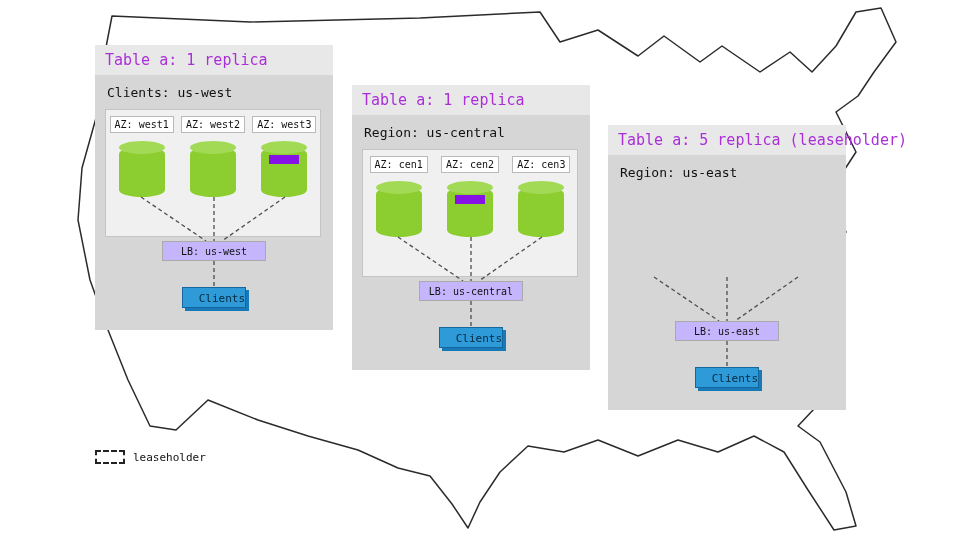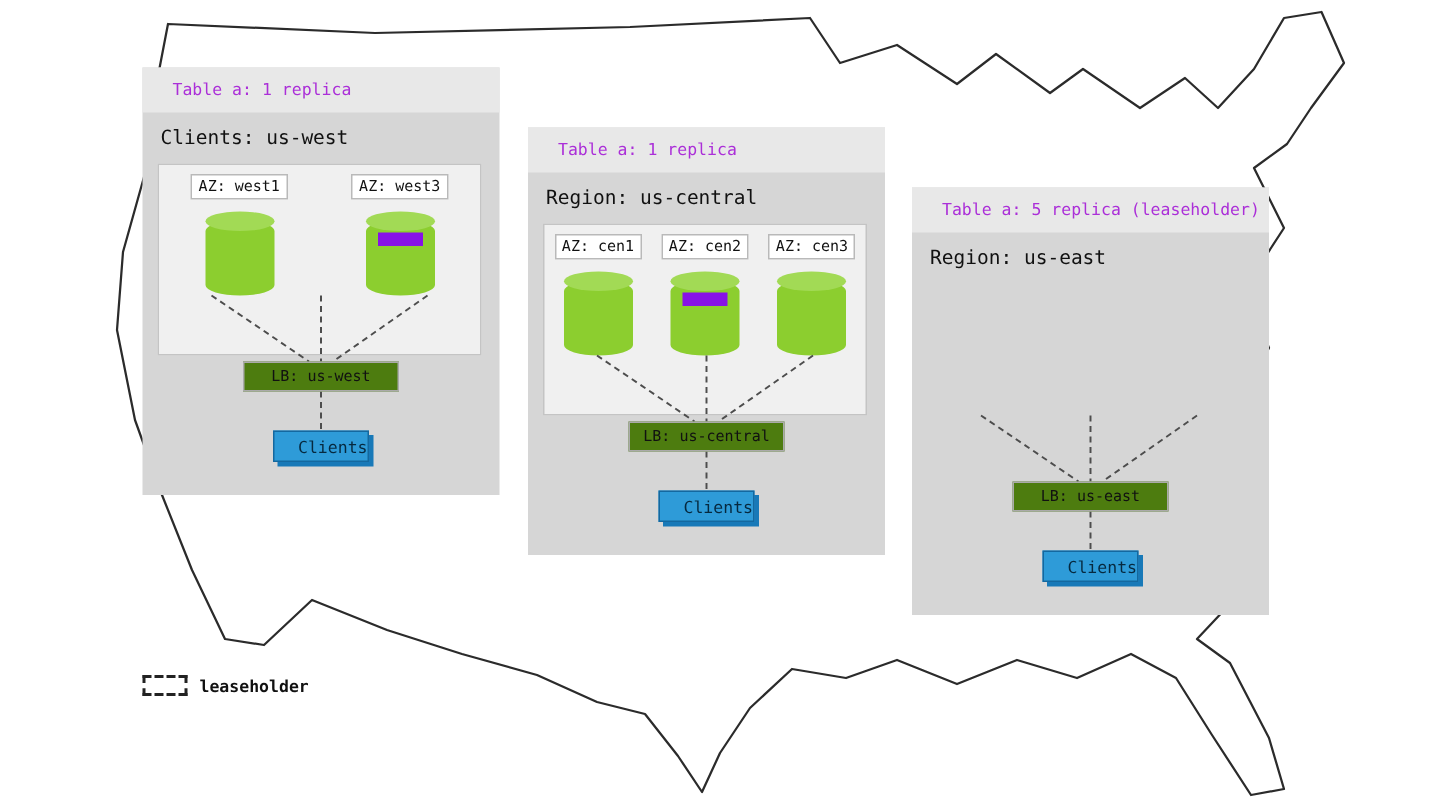--- a/index.html
+++ b/index.html
@@ -12,21 +12,21 @@
   #map-layer{position:absolute;left:0;top:0;width:960px;height:540px;z-index:0;}
   
   .panel{
     position:absolute;width:238px;height:285px;z-index:2;
     background:var(--panel,#d6d6d6);
   }
   .panel-header{
     position:absolute;left:0;top:0;right:0;height:30px;line-height:30px;
     background:var(--header_strip,#e8e8e8);
     color:var(--header_text,#ab2fd8);
-    font-size:11px;padding-left:20px;box-sizing:border-box;white-space:nowrap;
+    font-size:15px;padding-left:10px;box-sizing:border-box;white-space:nowrap;
   }
   .region-label{
     position:absolute;left:12px;top:36px;height:24px;line-height:24px;
     color:#111;font-size:13px;white-space:nowrap;
   }
   .az-box{
     position:absolute;left:10px;top:64px;width:216px;height:128px;box-sizing:border-box;
     background:var(--inner,#f0f0f0);border:1px solid #c4c4c4;
     display:flex;
   }
@@ -48,33 +48,33 @@
     position:absolute;left:8px;top:14px;width:30px;height:9px;z-index:3;
     background:var(--replica,#8712e6);
   }
   .band.lease{
     left:8px;top:12px;width:26px;height:7px;
     border:2px dashed #1a1a1a;
   }
   .connectors{position:absolute;left:0;top:0;width:238px;height:285px;pointer-events:none;}
   .lb-box{
     position:absolute;left:67px;top:196px;width:104px;height:20px;line-height:20px;
-    box-sizing:border-box;background:#4d7c0f;border:1px solid #aaaaaa;
+    box-sizing:border-box;background:#c4b5fd;border:1px solid #aaaaaa;
     font-size:10px;color:#111;text-align:center;white-space:nowrap;
   }
   .clients-box{
     position:absolute;left:87px;top:242px;width:64px;height:21px;line-height:21px;
     box-sizing:border-box;text-align:right;font-size:11px;color:#06293f;
     background:var(--clients,#2e9bd8);border:1px solid #14689f;
     box-shadow:3px 3px 0 0 var(--clients_stack,#1879b8);
   }
   
   .legend{
     position:absolute;left:95px;top:450px;z-index:2;
-    display:flex;align-items:center;gap:8px;font-weight:bold;
+    display:flex;align-items:center;gap:8px;
   }
   .legend-swatch{
     width:26px;height:10px;background:#ffffff;border:2px dashed #222222;display:inline-block;
   }
   .legend-label{font-size:11px;color:#111;}
 </style>
 </head>
 <body>
 
 <svg id="map-layer" viewBox="0 0 960 540">
@@ -85,20 +85,27 @@
        L468,528 L452,504 L430,476 L398,468 L358,450 L308,436 L258,420 L208,400 L176,430 L150,426
        L128,380 L108,330 L90,280 L78,220 L82,168 L96,118 L102,68 Z" fill="none" stroke="#2b2b2b" stroke-width="1.5" stroke-linejoin="round"></path>
 </svg>
 
 <div class="panel" style="left:95px;top:45px">
   <div class="panel-header">Table a: 1 replica</div>
   <div class="region-label">Clients: us-west</div>
   <div class="az-box">
     <div class="az-col">
       <div class="az-label">AZ: west1</div>
+      <div class="cylinder">
+        <div class="cyl-body"></div>
+        <div class="cyl-top"></div>
+      </div>
+    </div>
+    <div class="az-col">
+      <div class="az-label">AZ: west2</div>
       <div class="cylinder">
         <div class="cyl-body"></div>
         <div class="cyl-top"></div>
       </div>
     </div>
     <div class="az-col">
       <div class="az-label">AZ: west3</div>
       <div class="cylinder">
         <div class="cyl-body"></div>
         <div class="cyl-top"></div>

